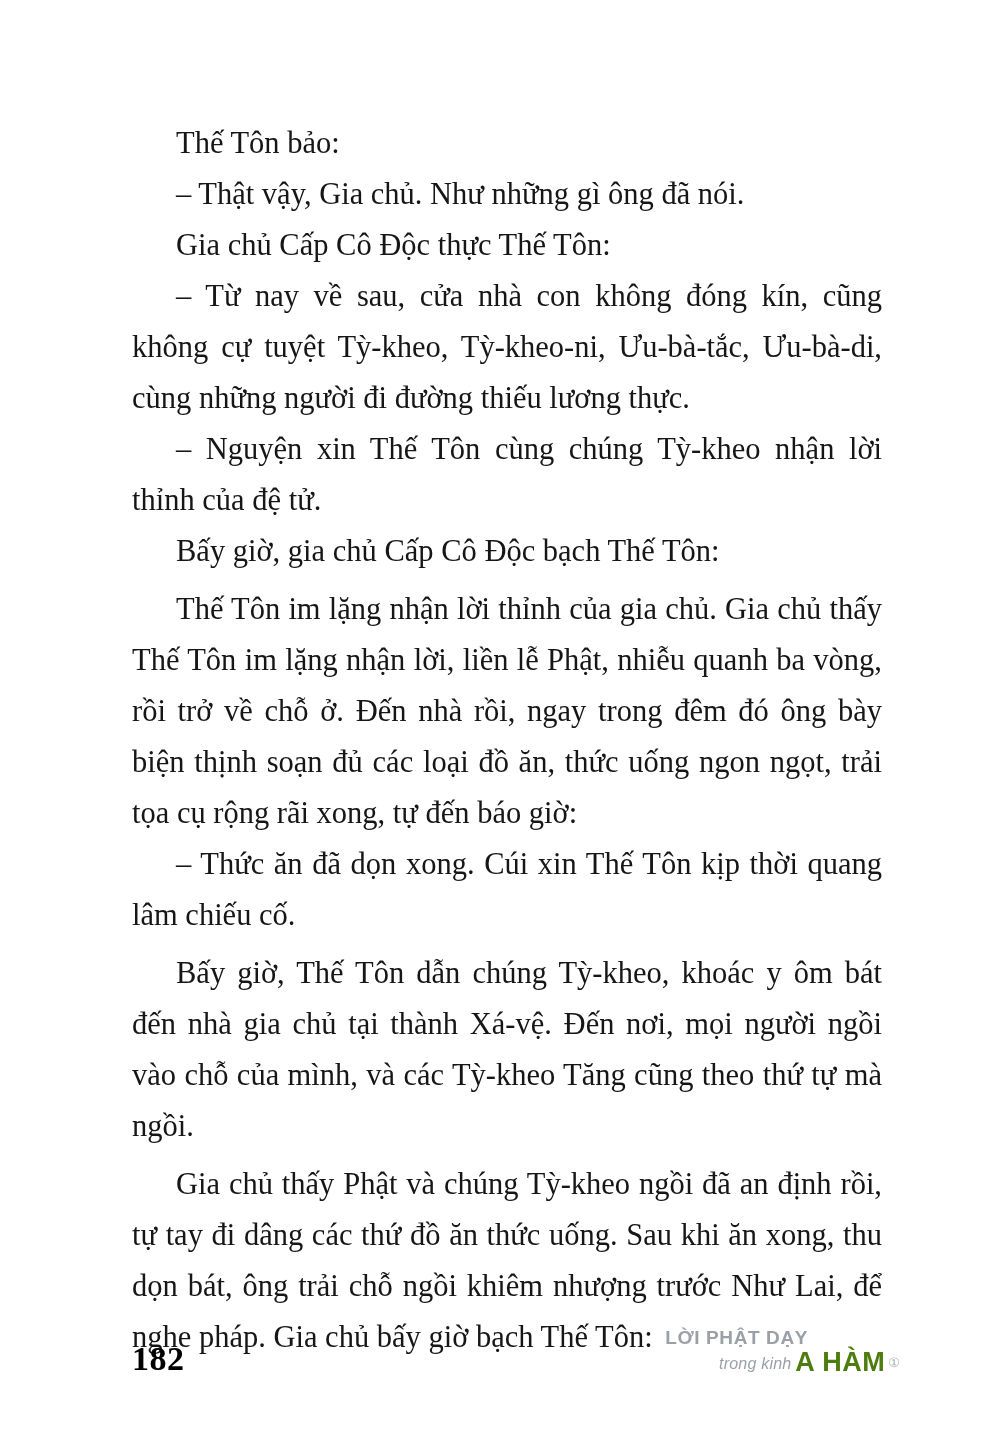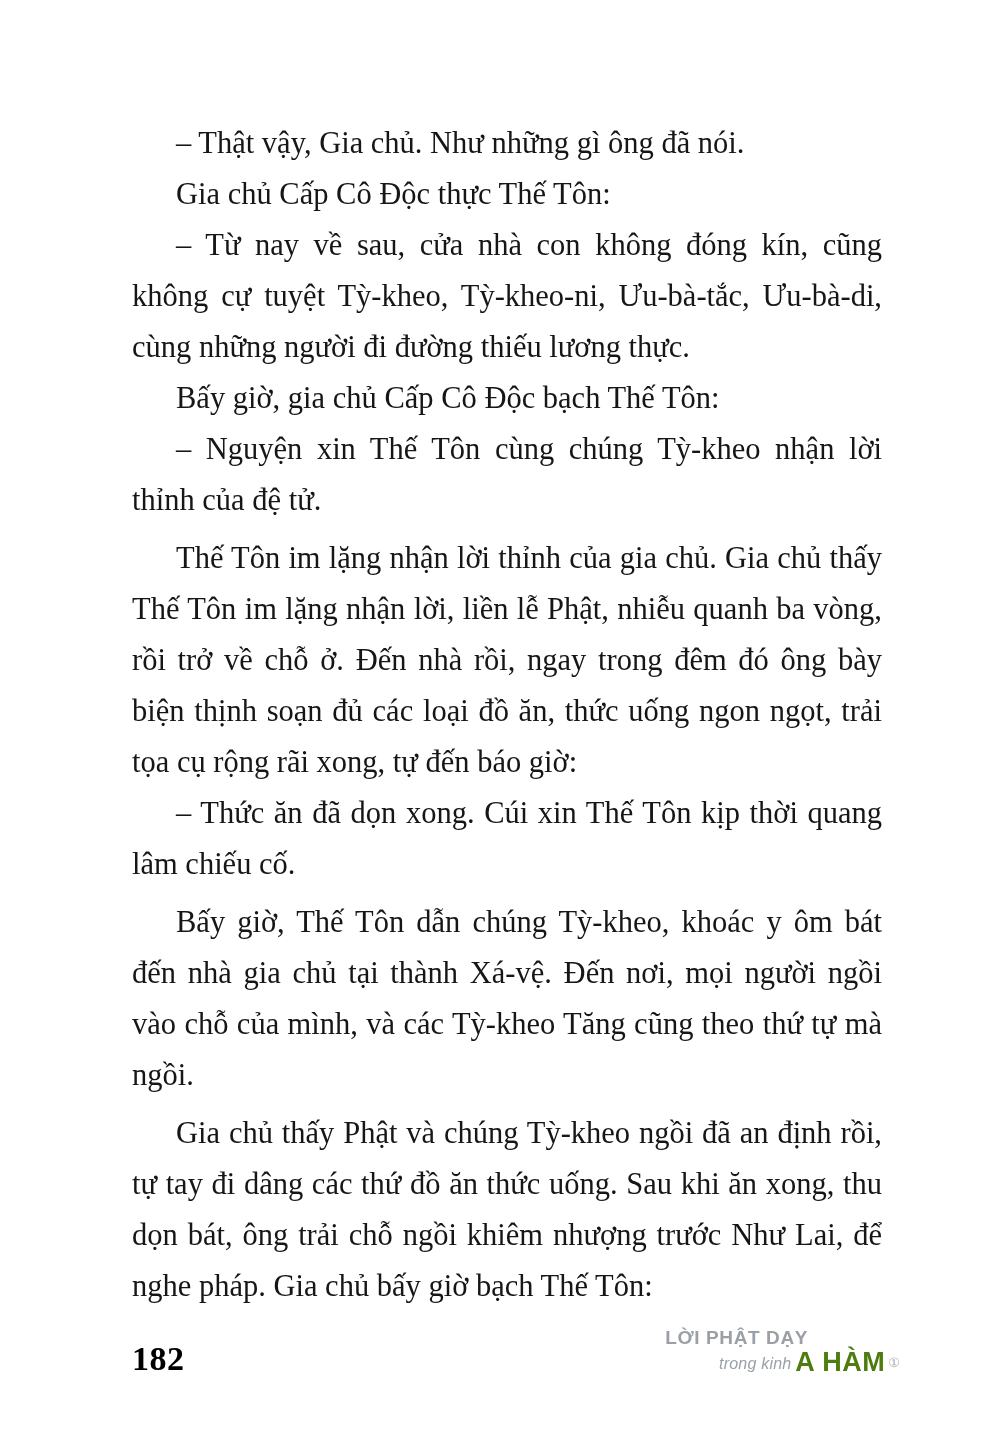--- a/index.html
+++ b/index.html
@@ -97,25 +97,26 @@
     vertical-align: 2px;
     margin-left: 3px;
   }
 </style>
 </head>
 <body>
 
 <div class="page">
 
   <div class="body-text">
+    <p>Thế Tôn bảo:</p>
     <p>– Thật vậy, Gia chủ. Như những gì ông đã nói.</p>
     <p>Gia chủ Cấp Cô Độc thực Thế Tôn:</p>
     <p>– Từ nay về sau, cửa nhà con không đóng kín, cũng không cự tuyệt Tỳ-kheo, Tỳ-kheo-ni, Ưu-bà-tắc, Ưu-bà-di, cùng những người đi đường thiếu lương thực.</p>
+    <p>– Nguyện xin Thế Tôn cùng chúng Tỳ-kheo nhận lời thỉnh của đệ tử.</p>
     <p>Bấy giờ, gia chủ Cấp Cô Độc bạch Thế Tôn:</p>
-    <p>– Nguyện xin Thế Tôn cùng chúng Tỳ-kheo nhận lời thỉnh của đệ tử.</p>
     <p class="gap">Thế Tôn im lặng nhận lời thỉnh của gia chủ. Gia chủ thấy Thế Tôn im lặng nhận lời, liền lễ Phật, nhiễu quanh ba vòng, rồi trở về chỗ ở. Đến nhà rồi, ngay trong đêm đó ông bày biện thịnh soạn đủ các loại đồ ăn, thức uống ngon ngọt, trải tọa cụ rộng rãi xong, tự đến báo giờ:</p>
     <p>– Thức ăn đã dọn xong. Cúi xin Thế Tôn kịp thời quang lâm chiếu cố.</p>
     <p class="gap">Bấy giờ, Thế Tôn dẫn chúng Tỳ-kheo, khoác y ôm bát đến nhà gia chủ tại thành Xá-vệ. Đến nơi, mọi người ngồi vào chỗ của mình, và các Tỳ-kheo Tăng cũng theo thứ tự mà ngồi.</p>
     <p class="gap">Gia chủ thấy Phật và chúng Tỳ-kheo ngồi đã an định rồi, tự tay đi dâng các thứ đồ ăn thức uống. Sau khi ăn xong, thu dọn bát, ông trải chỗ ngồi khiêm nhượng trước Như Lai, để nghe pháp. Gia chủ bấy giờ bạch Thế Tôn:</p>
   </div>
 
   <div class="footer">
     <div class="page-number">182</div>
     <div class="colophon">
       <span class="line1">LỜI PHẬT DẠY</span>

